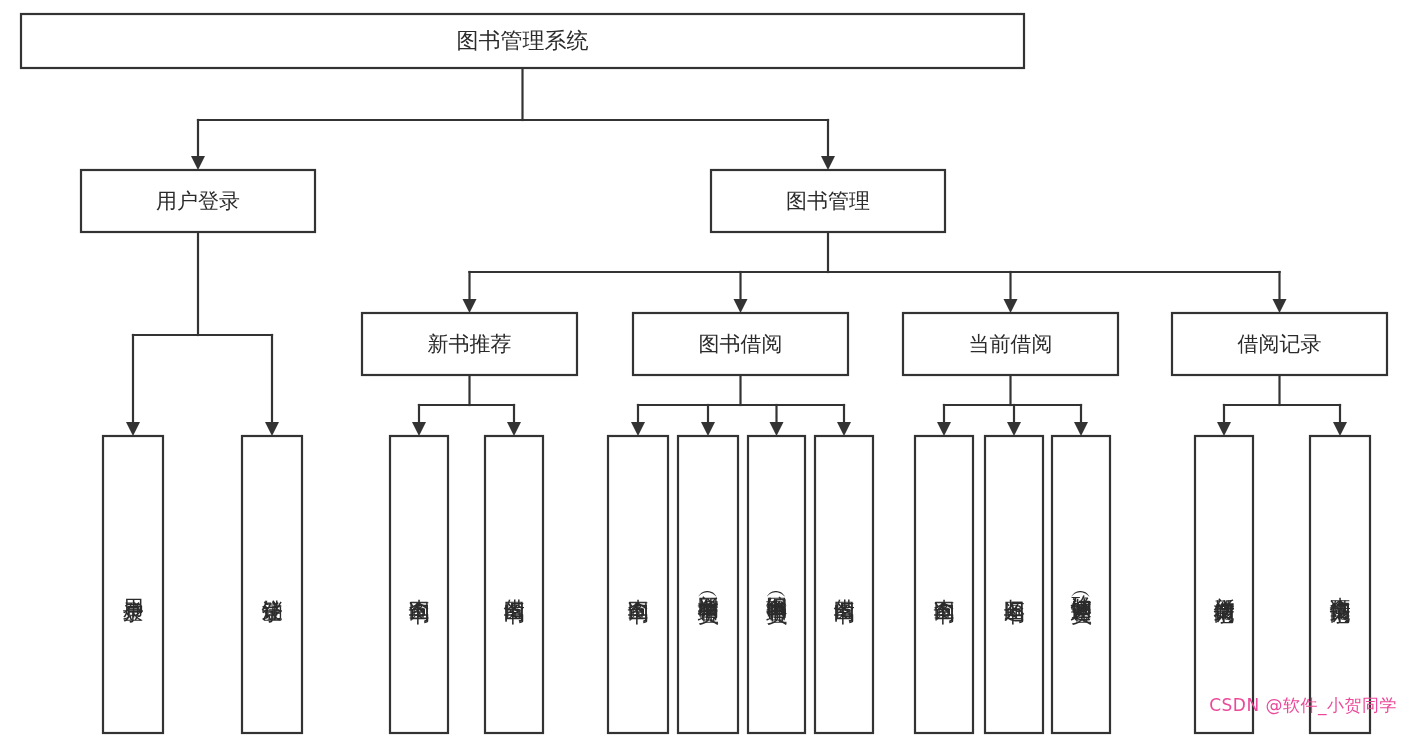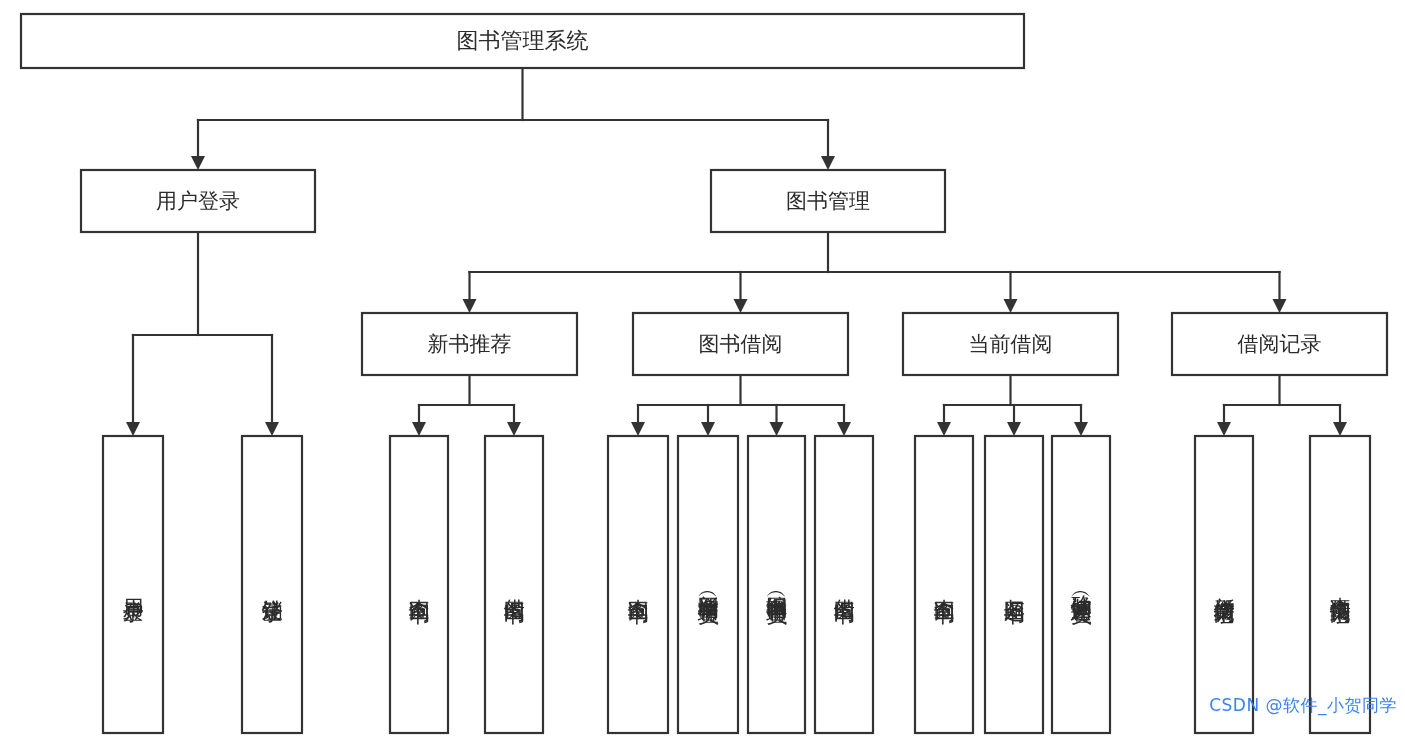--- a/index.html
+++ b/index.html
@@ -67,21 +67,21 @@
     color: #2b2b2b;
     white-space: nowrap;
     pointer-events: none;
   }
   #watermark {
     position: absolute;
     right: 8px;
     bottom: 6px;
     font-family: "DejaVu Sans", "Liberation Sans", sans-serif;
     font-size: 17px;
-    color: #3b82f6;
+    color: #ec4899;
     letter-spacing: 0.5px;
     white-space: nowrap;
   }
 </style>
 </head>
 <body>
 
 <div id="diagram-root">
 
   <svg id="tree-svg" viewBox="0 0 1405 747" xmlns="http://www.w3.org/2000/svg">

